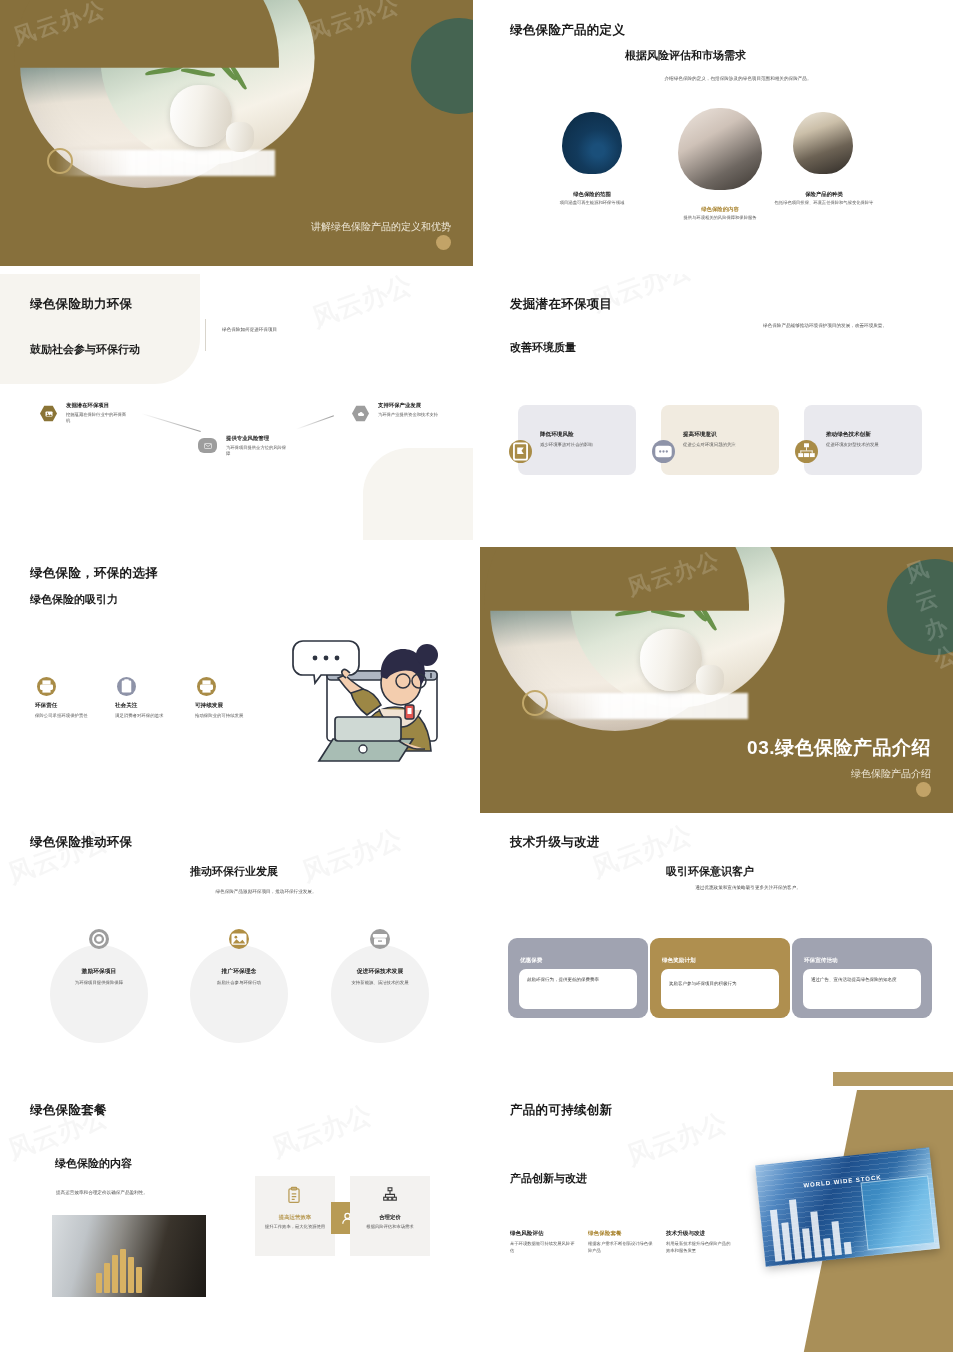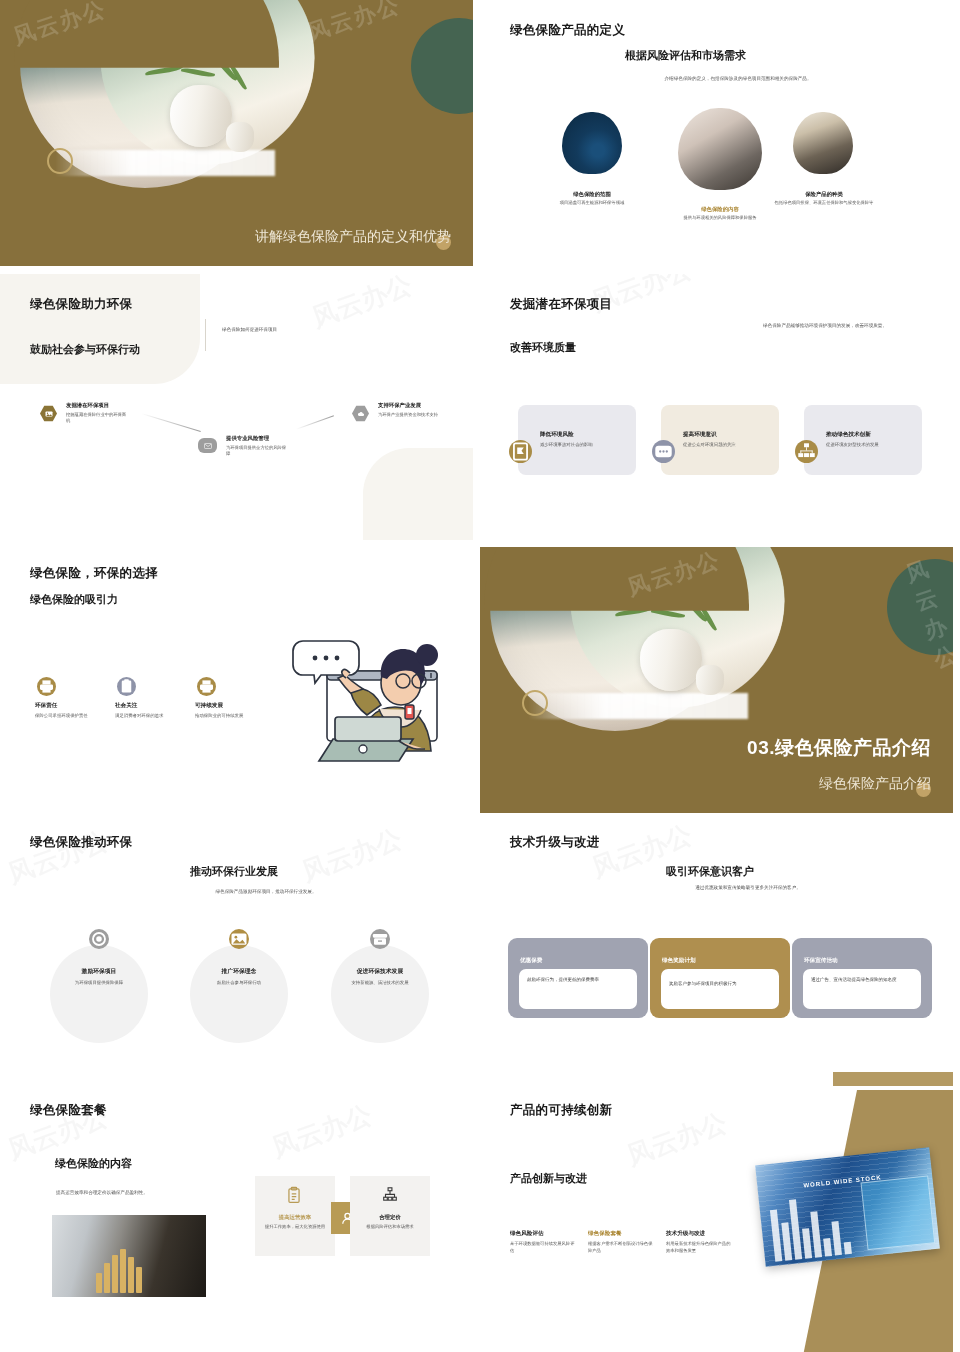--- a/index.html
+++ b/index.html
@@ -43,21 +43,21 @@
   .cover .greencircle{position:absolute;right:-34px;top:18px;width:96px;height:96px;border-radius:50%;background:#456451;}
   .cover .ring{position:absolute;left:47px;top:148px;width:22px;height:22px;border-radius:50%;border:2px solid #c2a86a;}
   .cover .dot{position:absolute;right:22px;bottom:16px;width:15px;height:15px;border-radius:50%;background:#c2a367;}
   .cover .mask-in{
     position:absolute;left:14px;top:-70px;width:265px;height:265px;border-radius:50%;
     background:#87703c;clip-path:polygon(0 0,100% 0,100% 52%,0 52%);
   }
   .cover .wm{position:absolute;color:rgba(255,255,255,.17);font-size:22px;font-weight:700;
     transform:rotate(-18deg);letter-spacing:2px;user-select:none;}
   .cover .title{position:absolute;right:22px;bottom:52px;color:#fff;font-size:19px;font-weight:700;letter-spacing:.5px;text-align:right;white-space:nowrap;}
-  .cover .subtitle{position:absolute;right:22px;bottom:20px;color:#efe8d8;font-size:14px;text-align:right;white-space:nowrap;}
+  .cover .subtitle{position:absolute;right:22px;bottom:32px;color:#efe8d8;font-size:10px;text-align:right;white-space:nowrap;}
 
   
   .hd{position:absolute;left:30px;top:22px;font-size:12.5px;font-weight:700;color:#1b1b1b;letter-spacing:.3px;}
   .hd2{position:absolute;font-size:11px;font-weight:700;color:#1b1b1b;}
   .lead{position:absolute;font-size:4.6px;color:#4a4a4a;line-height:1.6;}
 
   
   .s2 .blob{position:absolute;width:60px;height:62px;border-radius:48% 48% 44% 44%/55% 55% 45% 45%;overflow:hidden;}
   .s2 .b1{background:radial-gradient(circle at 60% 62%,#1a4f7a 0 12%,#123a5c 40%,#0b2840 100%);}
   .s2 .b2{background:linear-gradient(150deg,#efe7e0 0%,#cfc2b8 35%,#6e6761 70%,#3a3530 100%);}

